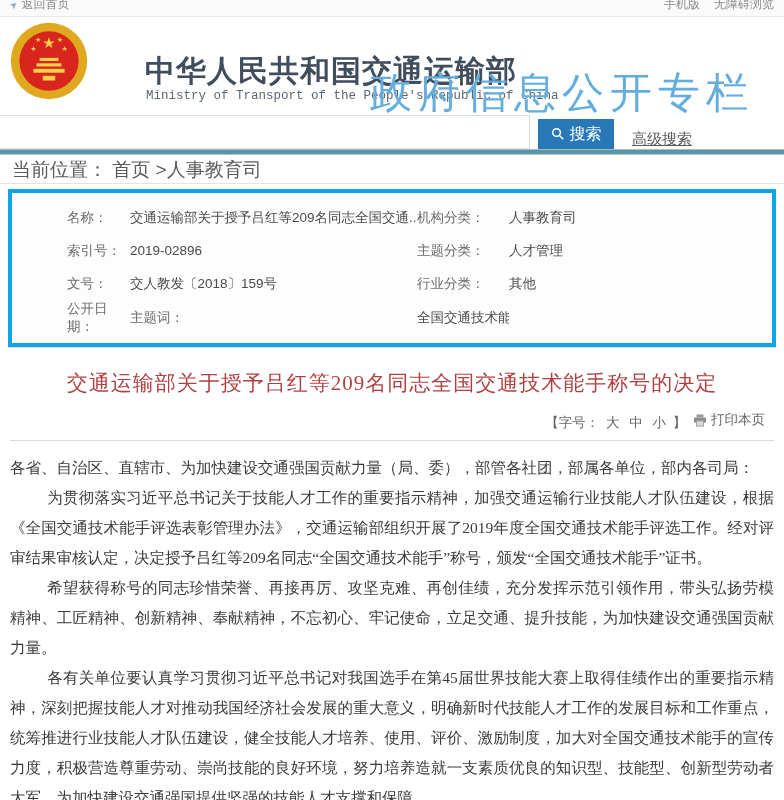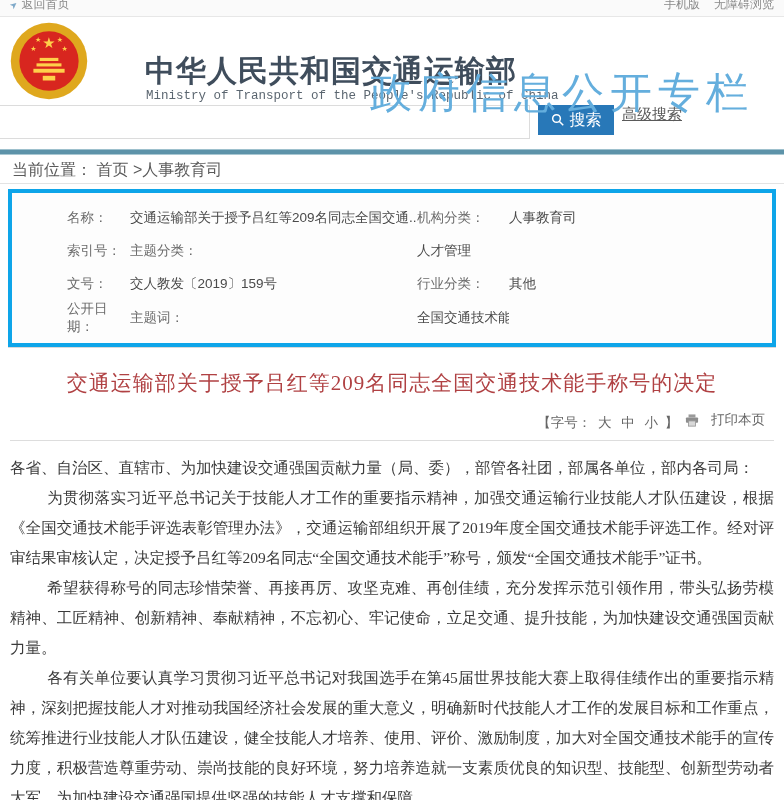--- a/index.html
+++ b/index.html
@@ -22,53 +22,53 @@
   
   .header{position:relative; height:88px; background:#fff;}
   .emblem{position:absolute; left:10px; top:5px;}
   .org-cn{position:absolute; left:145px; top:34px; font-size:30px; font-weight:bold;
     color:var(--brand-text); letter-spacing:1px; white-space:nowrap;}
   .org-en{position:absolute; left:146px; top:72px; font-size:12.5px; color:#5b6670; white-space:nowrap;font-family:Liberation Mono, monospace;}
   .column-title{position:absolute; left:370px; top:48px; font-size:42px; color:var(--column-blue);
     letter-spacing:6px; white-space:nowrap; font-weight:400;}
 
   
-  .search-row{height:44px; display:flex; align-items:flex-start; padding-right:10px;}
+  .search-row{height:44px; display:flex; align-items:flex-end; padding-right:10px;}
   .search-input{flex:0 0 530px; height:34px; border:1px solid #dcdcdc; border-left:none;
     outline:none; font-size:14px; padding:0 8px; color:#333; background:#fff;}
   .search-btn{margin-left:8px; width:76px; height:30px; background:var(--button-blue);
     color:#fff; border:none; font-size:16px; display:flex; align-items:center;
     justify-content:center; gap:5px; cursor:pointer;}
-  .adv-link{margin-left:8px; font-size:15px; color:#5a5a5a; text-decoration:underline;}
+  .adv-link{margin-left:18px; font-size:15px; color:#5a5a5a; text-decoration:underline;}
 
   .teal-line{height:6px; background:var(--divider-teal);
     border-top:1px solid #9dc0cd; border-bottom:1px solid #a9c8d3;}
 
   
-  .breadcrumb{height:29px; line-height:29px; padding-left:12px; font-size:16px;
+  .breadcrumb{height:29px; line-height:29px; padding-left:12px; font-size:19px;
     color:#5a5a5a; border-bottom:1px solid #e3e3e3; background:#fff;}
   .breadcrumb a{color:#5a5a5a;}
 
   
   .meta-box{margin:5px 8px 0 8px; border:4px solid #0ea5e9; background:#fdfdfd;
     box-shadow:0 1px 0 #d9d9d9; padding:8px 0 10px 0;}
   .meta-row{display:grid; grid-template-columns:63px 287px 92px auto;
     padding-left:55px; height:33px; align-items:center; font-size:13.5px;}
   .meta-label{color:#6b6b6b;}
   .meta-value{color:#4a4a4a; white-space:nowrap; overflow:hidden;}
 
   
   .article{padding:0 10px;}
   .article-title{margin-top:22px; text-align:center; font-size:21px; font-weight:normal;
     color:var(--title-red); font-family:"Liberation Serif","DejaVu Serif",serif;
     letter-spacing:1px;}
   .toolbar{margin-top:14px; text-align:right; font-size:13.5px; color:#666;
     padding-right:6px; border-bottom:1px solid #ddd; padding-bottom:8px;}
   .toolbar a{margin:0 3px; color:#666;}
-  .print-link{margin-left:12px; display:inline-flex; align-items:center; gap:12px;}
+  .print-link{margin-left:12px; display:inline-flex; align-items:center; gap:4px;}
 
   .body-text{margin-top:12px; font-size:15.5px; line-height:30px; text-align:justify;
     color:#3a3a3a; font-family:"Liberation Serif","DejaVu Serif",serif;}
   .body-text p.indent{text-indent:2.4em;}
 </style>
 </head>
 <body>
 
 <div class="topbar">
   <div class="inner">
@@ -123,26 +123,27 @@
 
 <div class="meta-box">
   <div class="meta-row">
     <span class="meta-label">名称：</span>
     <span class="meta-value">交通运输部关于授予吕红等209名同志全国交通...</span>
     <span class="meta-label">机构分类：</span>
     <span class="meta-value">人事教育司</span>
   </div>
   <div class="meta-row">
     <span class="meta-label">索引号：</span>
+    <span class="meta-value">2019-02896</span>
     <span class="meta-label">主题分类：</span>
     <span class="meta-value">人才管理</span>
   </div>
   <div class="meta-row">
     <span class="meta-label">文号：</span>
-    <span class="meta-value">交人教发〔2019〕159号</span>
+    <span class="meta-value">交人教发〔2018〕159号</span>
     <span class="meta-label">行业分类：</span>
     <span class="meta-value">其他</span>
   </div>
   <div class="meta-row">
     <span class="meta-label">公开日期：</span>
     <span class="meta-label">主题词：</span>
     <span class="meta-value">全国交通技术能手</span>
   </div>
 </div>
 

